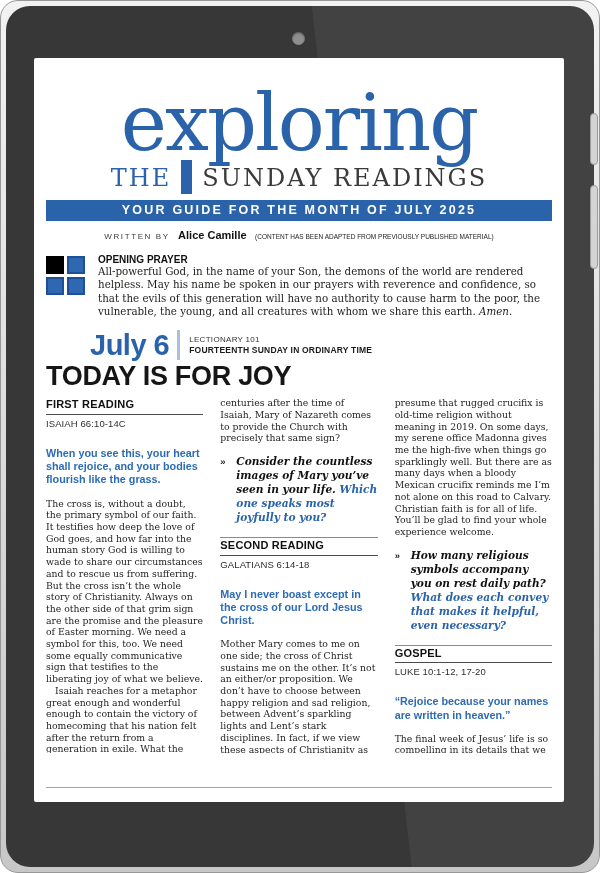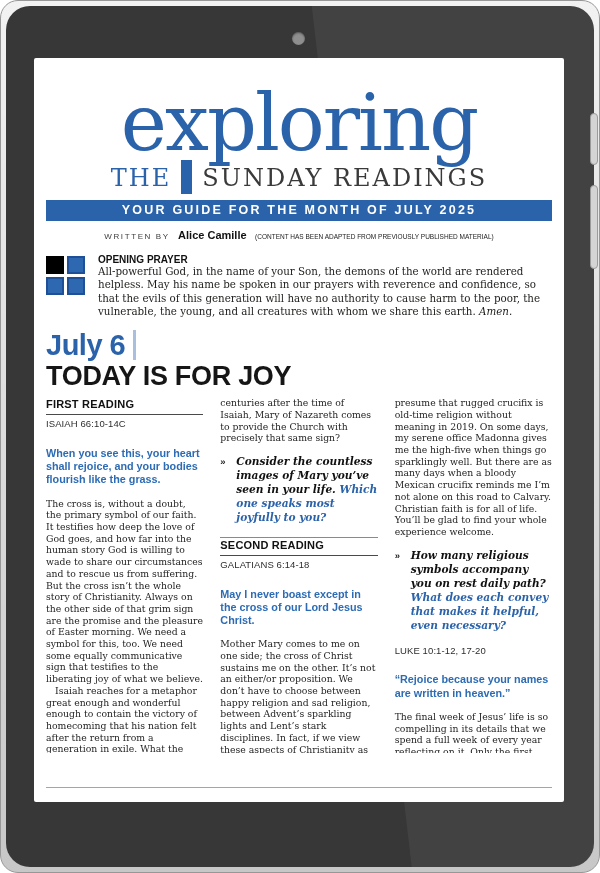--- a/index.html
+++ b/index.html
@@ -46,21 +46,21 @@
     grid-template-columns:18px 18px;grid-template-rows:18px 18px;gap:3px;margin-top:2px;}
   .sq{box-sizing:border-box;}
   .sq-black{background:#000;}
   .sq-blue{background:#2e68b0;border:2px solid #1e4f97;}
   .prayer-text{flex:1;}
   .prayer-title{font-size:10px;font-weight:bold;color:#111;}
   .prayer-body{font-family:"DejaVu Serif",serif;font-size:10.3px;line-height:1.3;color:#1d1d1b;}
   .amen{font-style:italic;font-family:"DejaVu Serif",serif;}
 
   
-  .edition{margin-top:12px;display:flex;align-items:center;}
+  .edition{margin-top:12px;display:flex;align-items:center;margin-left:44px;}
   .edition-date{font-size:29px;font-weight:bold;color:#2b63ab;letter-spacing:-.5px;line-height:1;}
   .edition-divider{width:3px;height:30px;background:#a8c0de;margin:0 9px 0 8px;}
   .edition-meta{line-height:1.4;}
   .lectionary{font-size:8px;color:#333;letter-spacing:.3px;}
   .sunday-title{font-size:8.5px;font-weight:bold;color:#1a1a1a;letter-spacing:.2px;}
   .headline{margin-top:3px;font-size:27px;font-weight:800;color:#161616;
     letter-spacing:-.3px;line-height:1;}
 
   
   .columns{margin-top:7px;display:flex;gap:17px;height:356px;overflow:hidden;}
@@ -129,20 +129,24 @@
           <div class="prayer-body">
             <span>All-powerful God, in the name of your Son, the demons of the world are rendered helpless. May his name be spoken in our prayers with reverence and confidence, so that the evils of this generation will have no authority to cause harm to the poor, the vulnerable, the young, and all creatures with whom we share this earth. </span>
             <span class="amen">Amen.</span>
           </div>
         </div>
       </div>
 
       <div class="edition">
         <div class="edition-date">July 6</div>
         <div class="edition-divider"></div>
+        <div class="edition-meta">
+          <div class="lectionary">LECTIONARY 101</div>
+          <div class="sunday-title">FOURTEENTH SUNDAY IN ORDINARY TIME</div>
+        </div>
       </div>
       <div class="headline">TODAY IS FOR JOY</div>
 
       <div class="columns">
 
         <div class="col">
           <div class="section-head">FIRST READING</div>
           <div class="reference">ISAIAH 66:10-14C</div>
           <div class="lead">When you see this, your heart shall rejoice, and your bodies flourish like the grass.</div>
           <p>The cross is, without a doubt, the primary symbol of our faith. It testifies how deep the love of God goes, and how far into the human story God is willing to wade to share our circumstances and to rescue us from suffering. But the cross isn’t the whole story of Christianity. Always on the other side of that grim sign are the promise and the pleasure of Easter morning. We need a symbol for this, too. We need some equally communicative sign that testifies to the liberating joy of what we believe.</p>
@@ -161,20 +165,21 @@
           <p>Mother Mary comes to me on one side; the cross of Christ sustains me on the other. It’s not an either/or proposition. We don’t have to choose between happy religion and sad religion, between Advent’s sparkling lights and Lent’s stark disciplines. In fact, if we view these aspects of Christianity as separate camps that we must decide between, we haven’t understood the story at all. No human life is relentlessly sunny or uninterrupted misery. The symbols of our faith remind us that, in good times and in bad, our God is there to share the journey.</p>
 
         </div>
 
         <div class="col">
           <p>presume that rugged crucifix is old-time religion without meaning in 2019. On some days, my serene office Madonna gives me the high-five when things go sparklingly well. But there are as many days when a bloody Mexican crucifix reminds me I’m not alone on this road to Calvary. Christian faith is for all of life. You’ll be glad to find your whole experience welcome.</p>
           <div class="question">
             <span class="q-marker">»</span>
             <span class="q-prompt">How many religious symbols accompany you on rest daily path? </span><span class="q-blue">What does each convey that makes it helpful, even necessary?</span>
           </div>
+          <div class="section-head ruled">GOSPEL</div>
           <div class="reference">LUKE 10:1-12, 17-20</div>
           <div class="lead">“Rejoice because your names are written in heaven.”</div>
           <p>The final week of Jesus’ life is so compelling in its details that we spend a full week of every year reflecting on it. Only the first day of that week, Palm Sunday, is a happy experience. The rest is a quicksand rushing toward tragedy.</p>
 
         </div>
 
       </div>
 
       <div class="page-footer">
         <span class="footer-site">WWW.BAYARDFAITHRESOURCES.COM</span>

